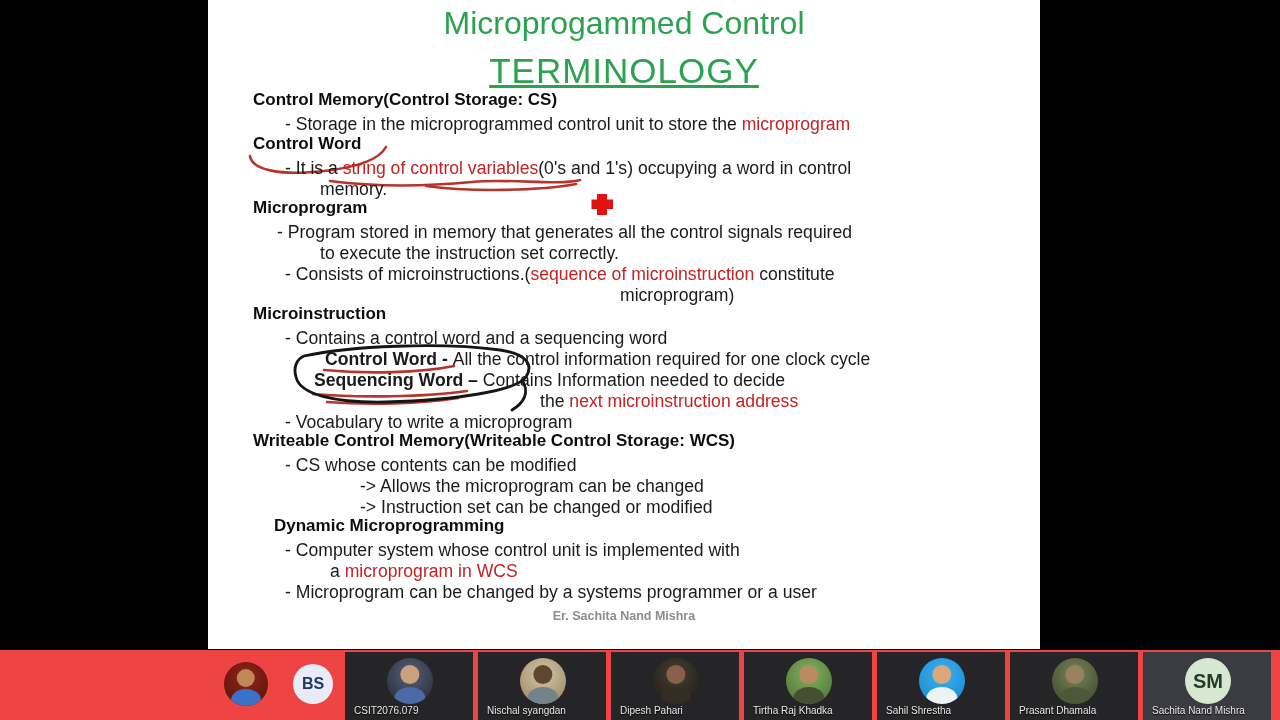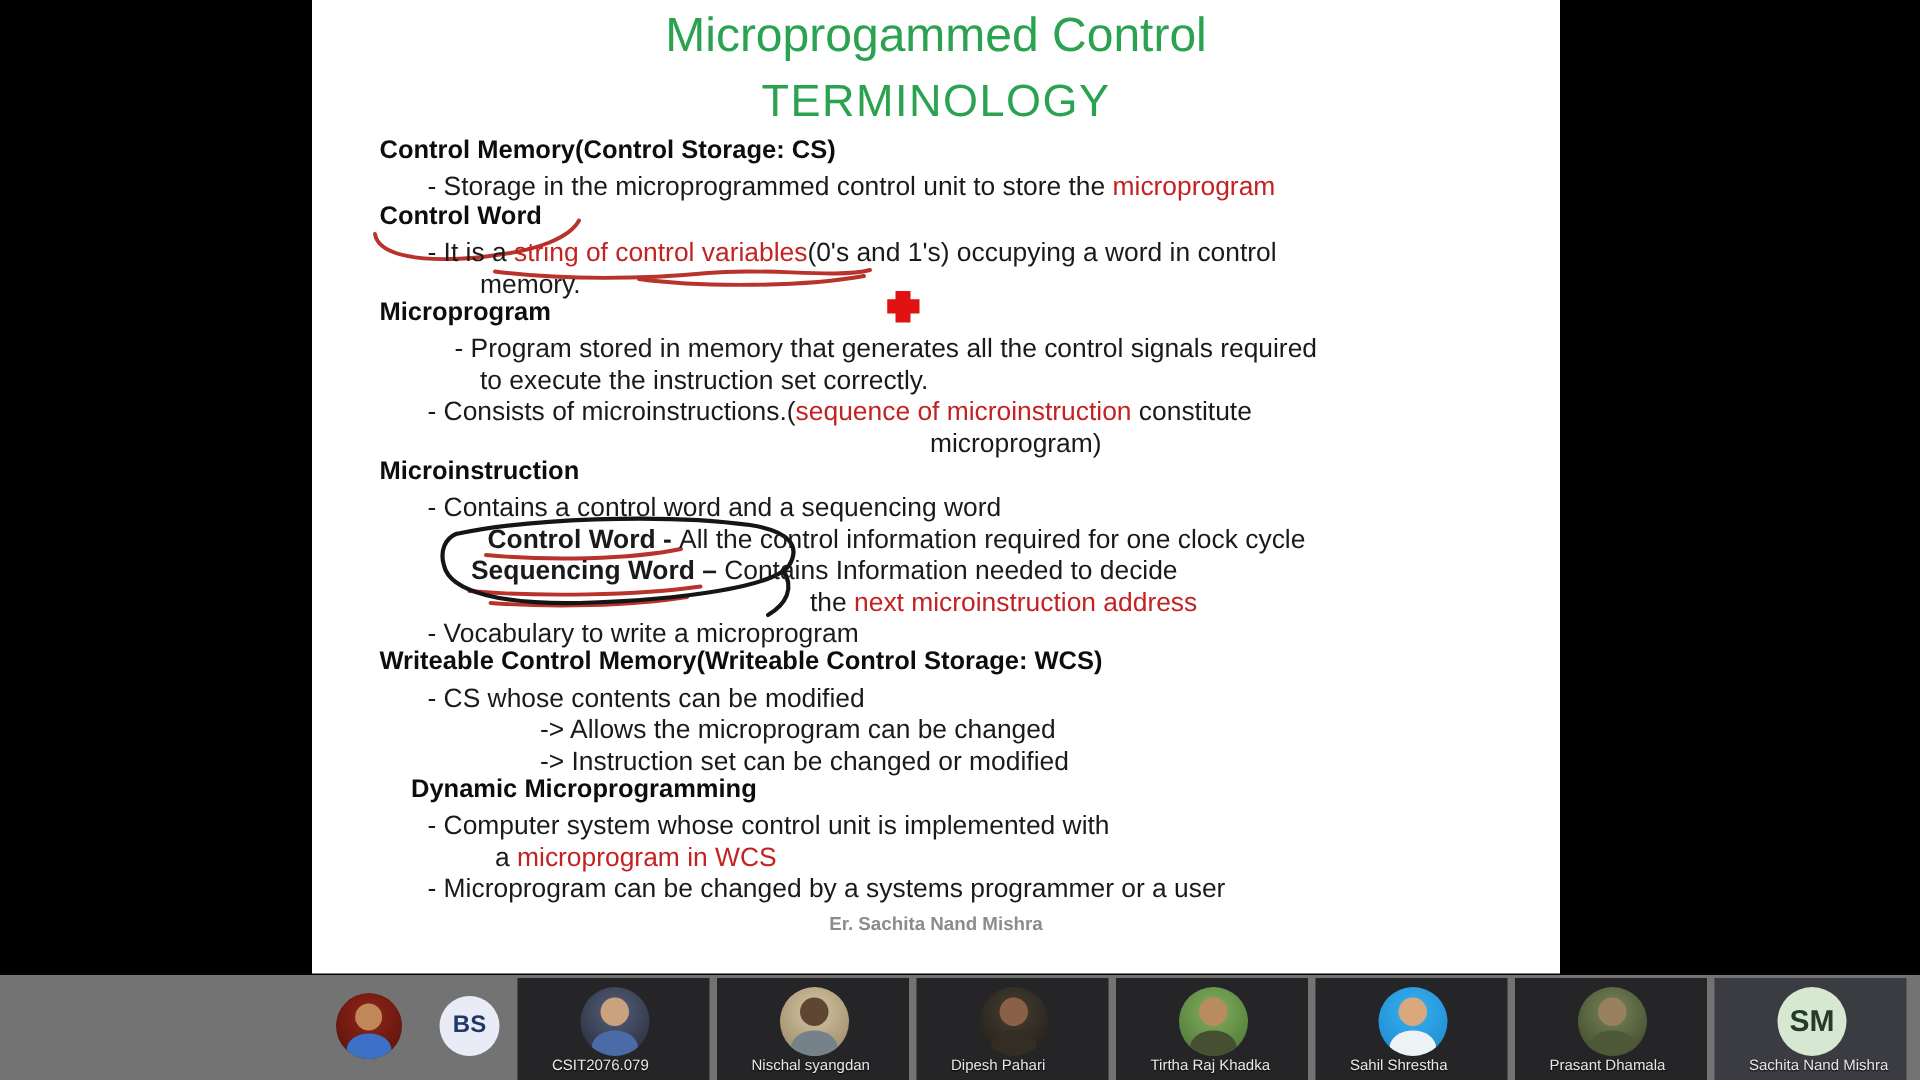--- a/index.html
+++ b/index.html
@@ -4,38 +4,38 @@
 <style>
   html,body{margin:0;padding:0;background:#000;}
   *{box-sizing:border-box;}
   .stage{position:relative;width:1280px;height:720px;background:#000;overflow:hidden;
          font-family:"Liberation Sans", sans-serif;}
 
   
   .slide{position:absolute;left:208px;top:0;width:832px;height:649px;background:#ffffff;}
   .title{position:absolute;left:0;width:100%;text-align:center;color:var(--green);}
   .title.t1{top:5px;font-size:32px;}
-  .title.t2{top:51px;font-size:30px;letter-spacing:1px;}
+  .title.t2{top:51px;font-size:35px;letter-spacing:1px;text-decoration:underline;}
   .line{position:absolute;white-space:nowrap;font-size:17.6px;color:#1a1a1a;line-height:20px;}
   .line.heading{font-weight:bold;font-size:17px;color:#0d0d0d;text-align:right;}
   .line .red{color:var(--text-red);}
   .line .b{font-weight:bold;}
   .footer{position:absolute;top:609px;left:0;width:100%;text-align:center;
           font-size:12.5px;font-weight:bold;color:var(--footer-gray);}
   .anno{position:absolute;left:0;top:0;width:863px;height:649px;pointer-events:none;}
   .anno path{fill:none;stroke-linecap:round;}
   .anno .pen-red{stroke:var(--pen-red);stroke-width:2.6;}
   .anno .pen-black{stroke:var(--pen-black);stroke-width:2.8;}
   .anno .cross{fill:var(--cross-red);stroke:none;}
 
   
-  .strip{position:absolute;left:0;top:650px;width:1280px;height:70px;background:#737373;}
+  .strip{position:absolute;left:0;top:650px;width:1280px;height:70px;background:#ef4444;}
   .tile{position:absolute;top:2px;height:68px;width:128px;background:var(--tile-bg);overflow:hidden;}
   .tile.active{background:var(--tile-bg-active);}
-  .tile .label{position:absolute;left:23px;bottom:4px;font-size:10px;color:var(--label-color);
+  .tile .label{position:absolute;left:9px;bottom:4px;font-size:10px;color:var(--label-color);
                white-space:nowrap;text-shadow:0 1px 1px #000;margin-top:24px;}
   .av{position:absolute;border-radius:50%;overflow:hidden;}
   .av .head{position:absolute;left:50%;transform:translateX(-50%);top:15%;width:42%;height:42%;border-radius:50%;}
   .av .body{position:absolute;left:50%;transform:translateX(-50%);bottom:-12%;width:68%;height:50%;
             border-radius:50% 50% 0 0;}
   .av.initials{display:flex;align-items:center;justify-content:center;font-weight:bold;}
 </style>
 </head>
 <body>
 
@@ -57,21 +57,21 @@
       <path class="cross" d="M 389 194 h 10 v 5.5 h 6 v 9.5 h -6 v 6 h -10 v -6 h -5.5 v -9.5 h 5.5 Z"></path>
     </svg>
 
     <div class="footer">Er. Sachita Nand Mishra</div>
   <div class="line heading" style="left: 45px; top: 90px;"><span>Control Memory(Control Storage: CS)</span></div>
       <div class="line" style="left: 77px; top: 114px;"><span>- Storage in the microprogrammed control unit to store the </span><span class="red">microprogram</span></div>
       <div class="line heading" style="left: 45px; top: 134px;"><span>Control Word</span></div>
       <div class="line" style="left: 77px; top: 158px;"><span>- It is a </span><span class="red">string of control variables</span><span>(0's and 1's) occupying a word in control</span></div>
       <div class="line" style="left: 112px; top: 179px;"><span>memory.</span></div>
       <div class="line heading" style="left: 45px; top: 198px;"><span>Microprogram</span></div>
-      <div class="line" style="left: 95px; top: 222px;"><span>- Program stored in memory that generates all the control signals required</span></div>
+      <div class="line" style="left: 69px; top: 222px;"><span>- Program stored in memory that generates all the control signals required</span></div>
       <div class="line" style="left: 112px; top: 243px;"><span>to execute the instruction set correctly.</span></div>
       <div class="line" style="left: 77px; top: 264px;"><span>- Consists of microinstructions.(</span><span class="red">sequence of microinstruction</span><span> constitute</span></div>
       <div class="line" style="left: 412px; top: 285px;"><span>microprogram)</span></div>
       <div class="line heading" style="left: 45px; top: 304px;"><span>Microinstruction</span></div>
       <div class="line" style="left: 77px; top: 328px;"><span>- Contains a control word and a sequencing word</span></div>
       <div class="line" style="left: 117px; top: 349px;"><span class="b">Control Word - </span><span>All the control information required for one clock cycle</span></div>
       <div class="line" style="left: 106px; top: 370px;"><span class="b">Sequencing Word – </span><span>Contains Information needed to decide</span></div>
       <div class="line" style="left: 332px; top: 391px;"><span>the </span><span class="red">next microinstruction address</span></div>
       <div class="line" style="left: 77px; top: 412px;"><span>- Vocabulary to write a microprogram</span></div>
       <div class="line heading" style="left: 45px; top: 431px;"><span>Writeable Control Memory(Writeable Control Storage: WCS)</span></div>

